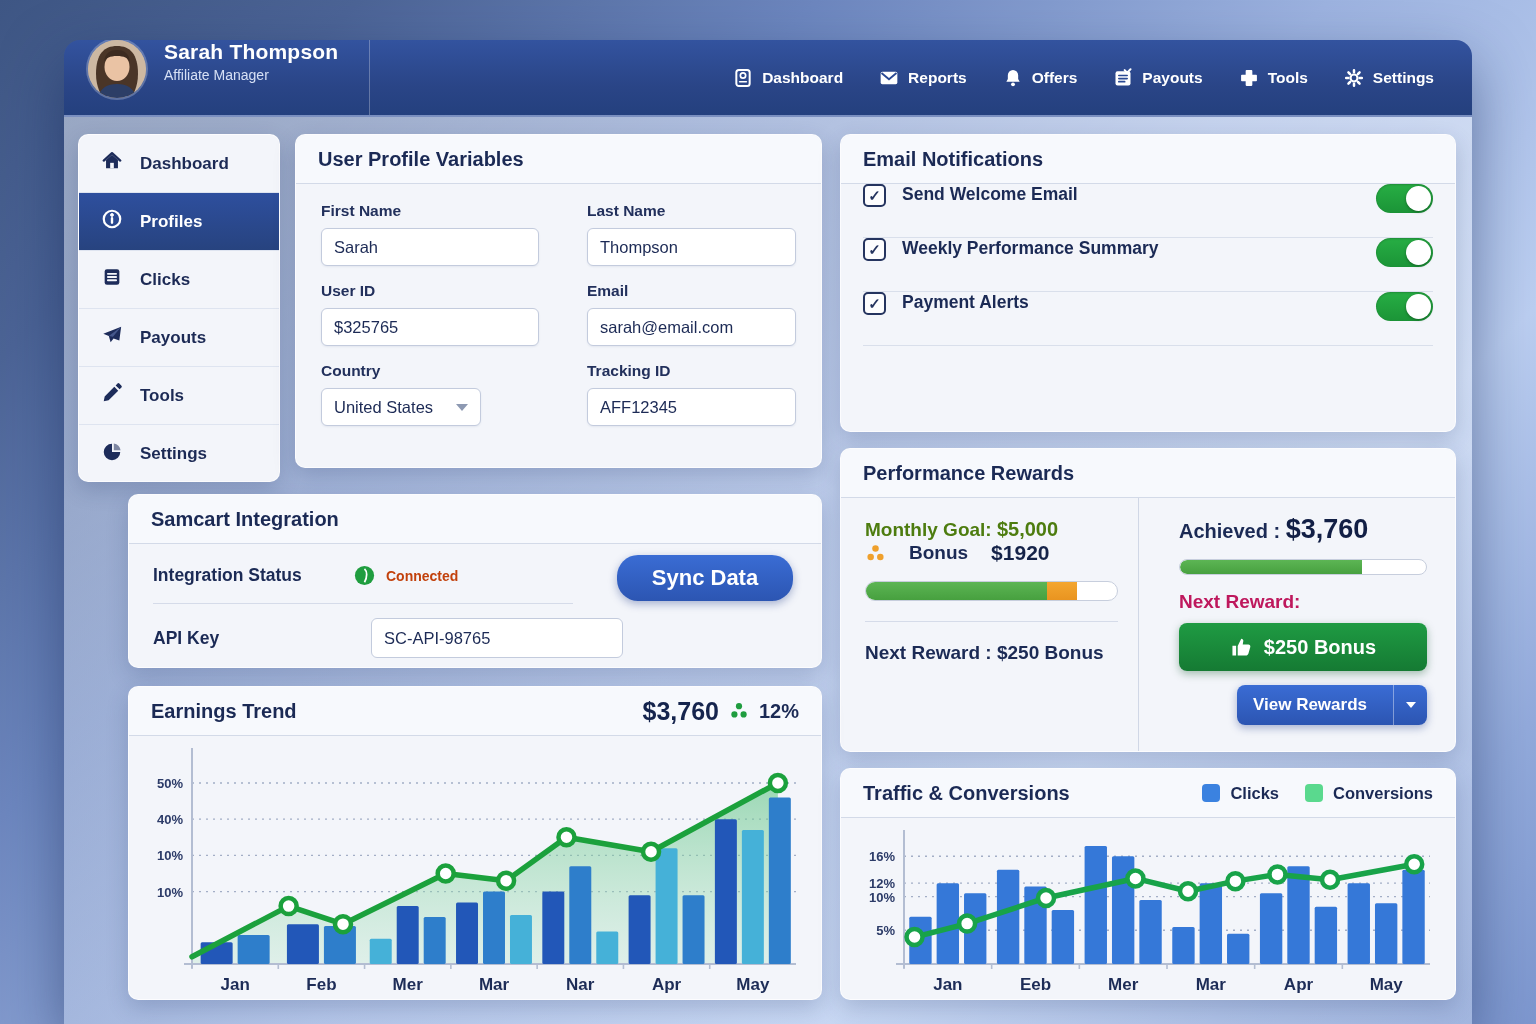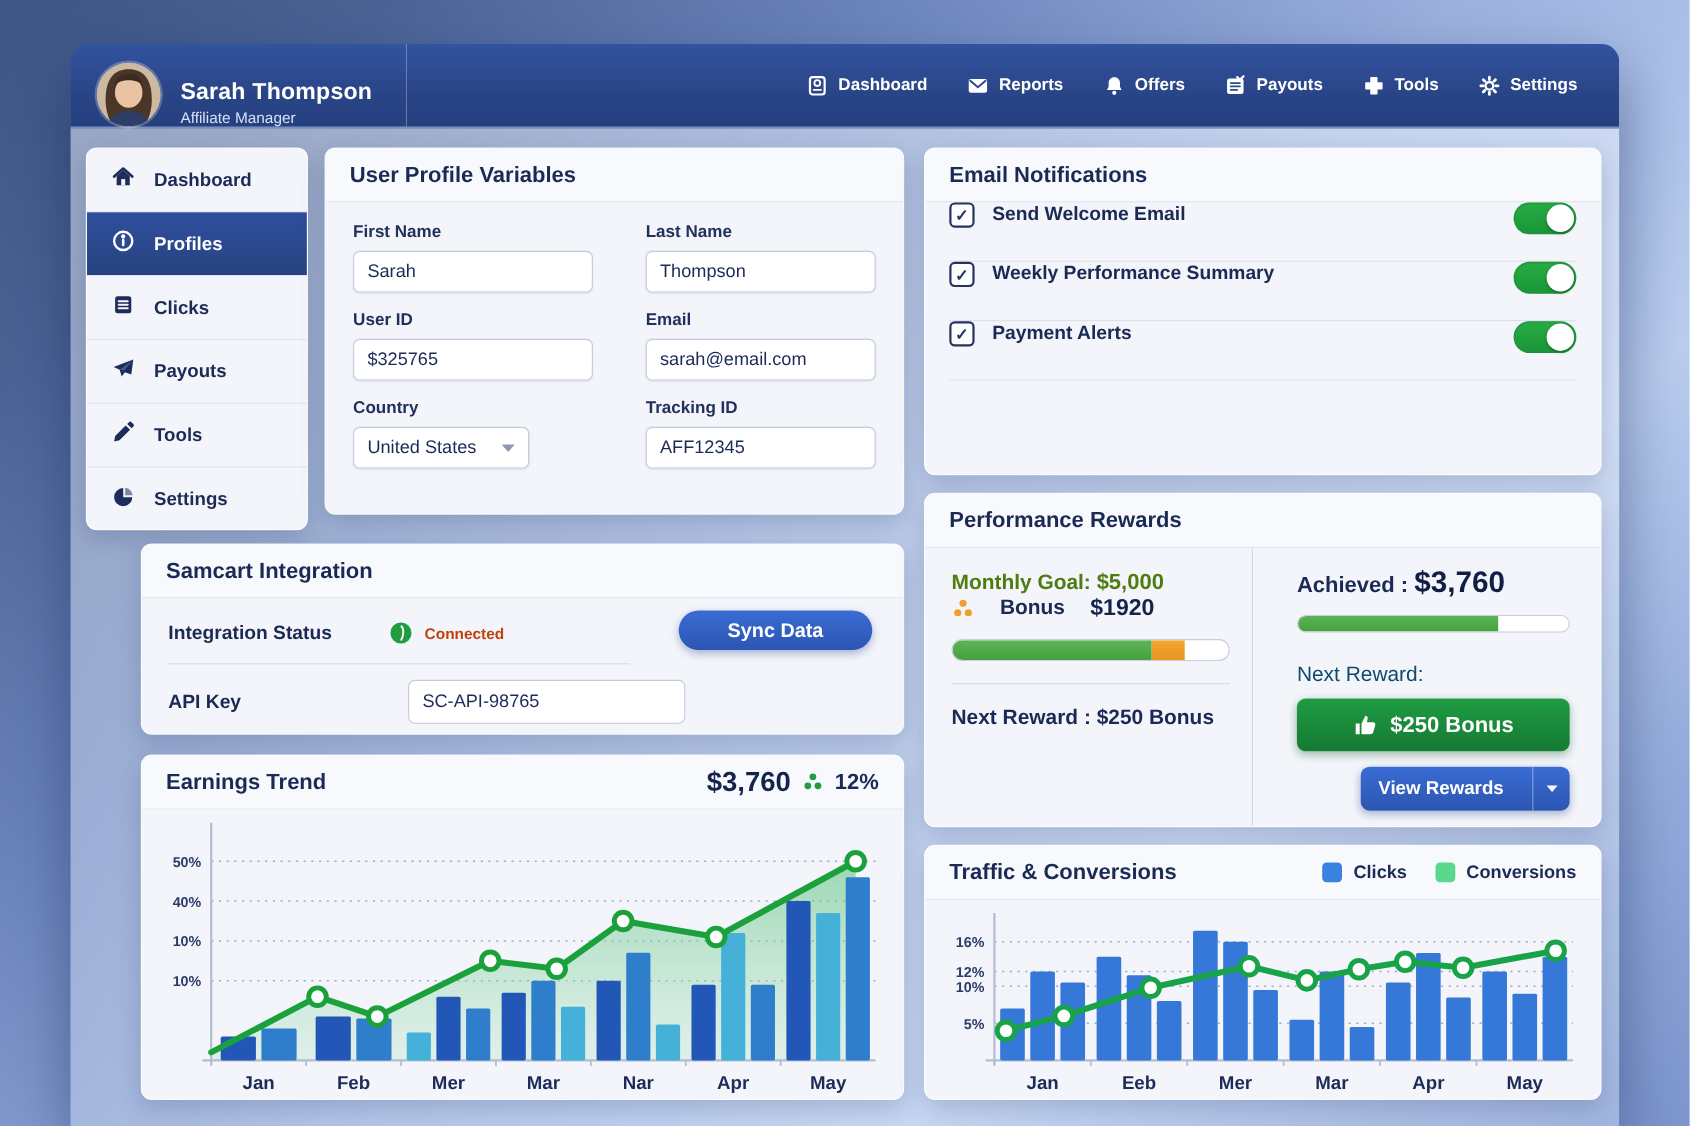--- a/index.html
+++ b/index.html
@@ -6,21 +6,21 @@
   html,body { width:1536px; height:1024px; overflow:hidden;
     font-family:"Liberation Sans", sans-serif; color:#1c2a55; }
   body { background:linear-gradient(135deg,#3e5684 0%,#4c6496 14%,#6d87bf 32%,#9db3e0 52%,#bccff1 72%,#93abdc 88%,#7d97cf 100%); }
 
   
   .window { position:absolute; left:64px; top:40px; width:1408px; height:984px;
     border-radius:16px 16px 0 0; box-shadow:0 24px 60px rgba(15,35,85,.5); overflow:hidden; }
   .appbar { position:absolute; left:0; top:0; right:0; height:77px;
     background:linear-gradient(180deg,#33539f 0%,#2a4587 60%,#24407e 100%);
     border-bottom:2px solid rgba(255,255,255,.35); display:flex; align-items:center; }
-  .profilebox { display:flex; align-items:flex-end; gap:18px; height:100%; padding:0 26px 0 24px;
+  .profilebox { display:flex; align-items:flex-start; gap:18px; height:100%; padding:0 26px 0 24px;
     border-right:1px solid rgba(255,255,255,.28); min-width:306px; }
   .avatar { width:58px; height:58px; border-radius:50%; overflow:hidden; flex:0 0 auto;
     box-shadow:0 0 0 2px rgba(255,255,255,.25); background:#c9b49d; }
   .pname { font-size:21px; font-weight:bold; color:#fff; letter-spacing:.2px; }
   .prole { font-size:14px; color:#d6e0f5; margin-top:3px; }
   .topnav { margin-left:auto; display:flex; align-items:center; gap:36px; padding-right:38px; }
   .navitem { display:flex; align-items:center; gap:9px; color:#fff; font-size:15.5px; font-weight:bold; cursor:pointer; }
   .navitem svg { display:block; }
 
   .winbody { position:absolute; left:0; top:77px; right:0; bottom:0;
@@ -76,21 +76,21 @@
   
   .samcard { left:64px; top:377px; width:694px; height:174px; }
   .samrow1 { display:flex; align-items:center; margin:20px 24px 0 24px; }
   .samlabel { font-size:17.5px; font-weight:bold; color:#1b2a55; width:200px; }
   .connwrap { display:flex; align-items:center; gap:10px; }
   .conntext { font-size:14px; font-weight:bold; color:#c2410c; }
   .samdivider { height:1px; background:#d5dbe9; margin:16px 24px 0 24px; width:420px; }
   .samrow2 { display:flex; align-items:center; margin:14px 24px 0 24px; }
   .apikey { width:252px; height:40px; border:1.5px solid #c3cbdd; border-radius:6px; background:#fff;
     font-family:"Liberation Sans",sans-serif; font-size:16.5px; color:#1c2a55; padding:0 12px; margin-left:18px; }
-  .syncbtn { position:absolute; right:28px; top:60px; width:176px; height:36px; font-size:18px;border-radius:21px; }
+  .syncbtn { position:absolute; right:28px; top:60px; width:176px; height:46px; font-size:22px;border-radius:21px; }
 
   
   .rewardscard { left:776px; top:331px; width:616px; height:304px; }
   .rewardsbody { display:flex; height:calc(100% - 49px); }
   .rleft { width:301px; border-right:1px solid #d0d7e6; padding:20px 20px 0 24px; }
   .rright { flex:1; padding:16px 28px 0 40px; }
   .goal-line { font-size:19px; font-weight:bold; color:#4d7c0f; }
   .goal-line .big { font-size:20px; }
   .bonusline { display:flex; align-items:center; gap:23px; }
   .bonuslabel { font-size:19px; font-weight:bold; color:#1b2a55; }
@@ -98,21 +98,21 @@
   .pbar { margin-top:16px; height:20px; border:1px solid #c7cedd; border-radius:10px; background:#fff;
     overflow:hidden; display:flex; }
   .pbar .green { background:linear-gradient(180deg,#5cb554,#47a03f); height:100%; }
   .pbar .orange { background:linear-gradient(180deg,#f4a62f,#e99420); height:100%; }
   .rdivider { height:1px; background:#d5dbe9; margin:20px 0; }
   .nextline { font-size:19px; font-weight:bold; color:#1b2a55; }
   .achline { font-size:20px; font-weight:bold; color:#1b2a55; }
   .achline .amount { font-size:27px; font-weight:bold; color:#121f45; }
   .pbar2 { margin-top:14px; height:16px; border:1px solid #c7cedd; border-radius:8px; background:#fff; overflow:hidden; width:248px; }
   .pbar2 .green { background:linear-gradient(180deg,#5cb554,#47a03f); height:100%; border-radius:8px 0 0 8px; }
-  .nr2 { margin-top:28px; font-size:19px; font-weight:normal; color:#0c4a6e; }
+  .nr2 { margin-top:16px; font-size:19px; font-weight:bold; color:#be185d; }
   .greenbtn { margin-top:10px; width:248px; height:48px; border:none; border-radius:8px; cursor:pointer;
     background:linear-gradient(180deg,#1f9b43,#157a33); color:#fff; font-size:20px; font-weight:bold;
     display:flex; align-items:center; justify-content:center; gap:12px;
     box-shadow:0 3px 8px rgba(10,80,35,.35); font-family:"Liberation Sans",sans-serif; }
   .viewbtn { margin-top:14px; margin-left:58px; width:190px; height:40px; padding:0; display:flex; align-items:stretch; overflow:hidden; }
   .viewbtn .vlabel { flex:1; display:flex; align-items:center; justify-content:center; font-size:17px; font-weight:bold; }
   .viewbtn .varrow { width:34px; display:flex; align-items:center; justify-content:center; border-left:1px solid rgba(255,255,255,.4); }
 
   
   .earncard { left:64px; top:569px; width:694px; height:314px; }

